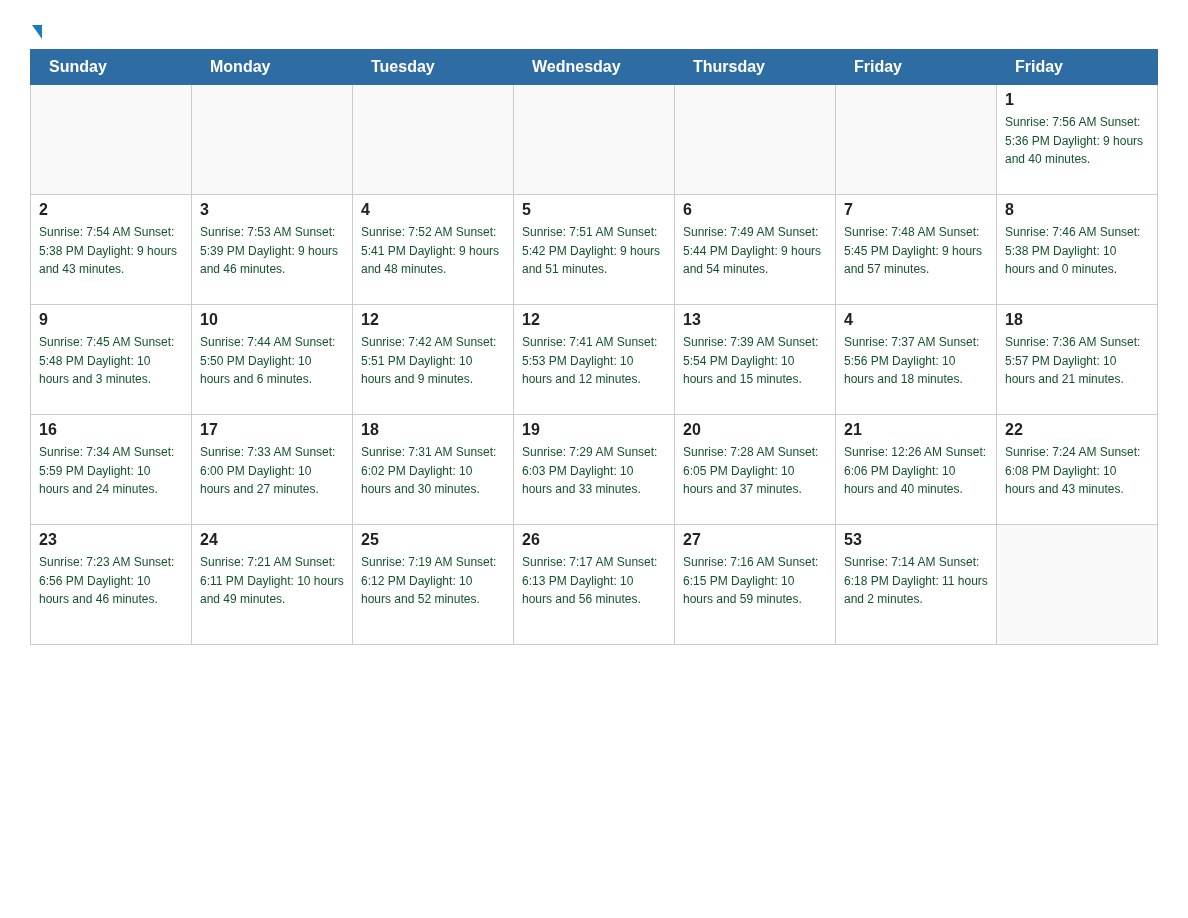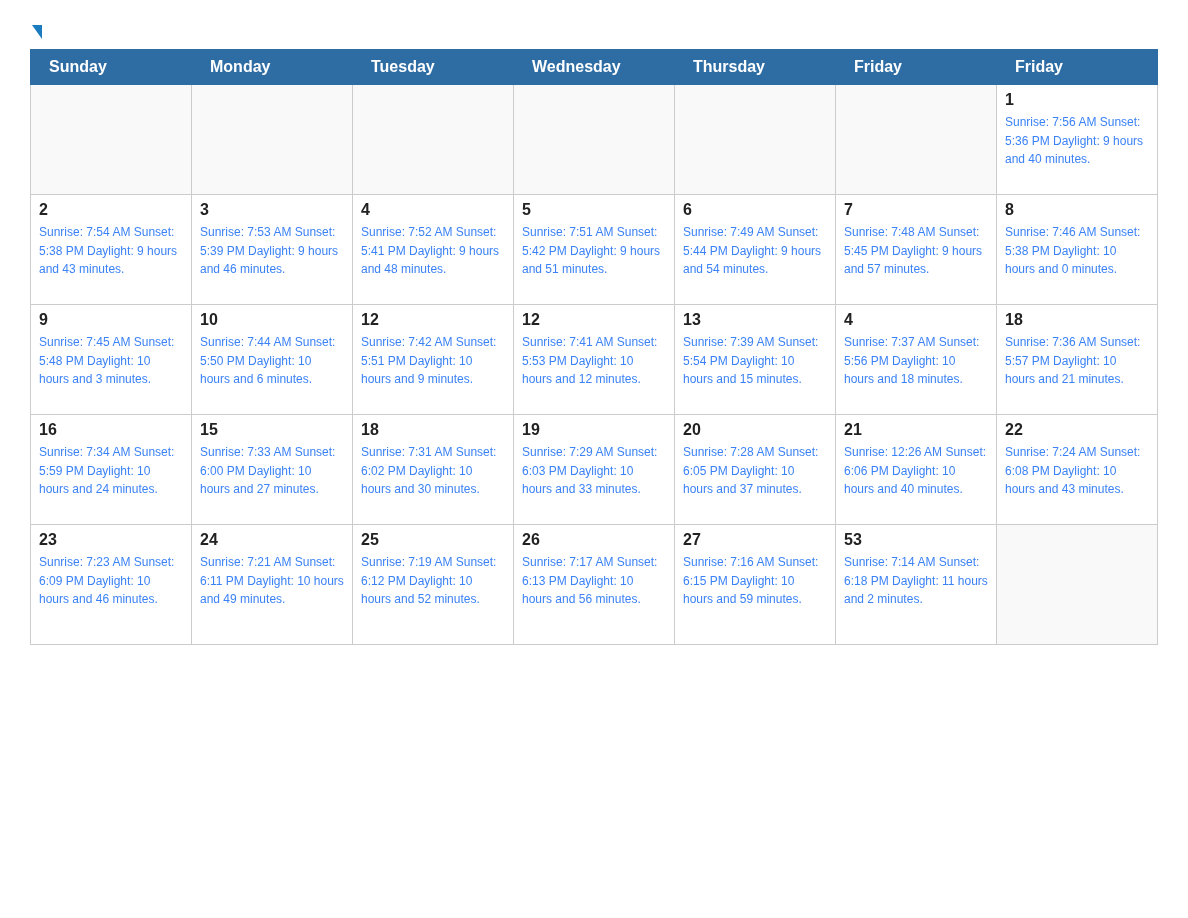--- a/index.html
+++ b/index.html
@@ -87,21 +87,21 @@
       background: #f9f9f9;
     }
     .day-number {
       font-size: 16px;
       font-weight: bold;
       color: #222;
       margin-bottom: 4px;
     }
     .day-info {
       font-size: 12px;
-      color: #3b82f6;
+      color: #14532d;
       line-height: 1.55;
     }
     .last-row td {
       height: 120px;
     }
   </style>
 </head>
 <body>
 
 <div class="header">
@@ -250,21 +250,21 @@
       </tr>
       <tr>
         <td>
           <div class="day-number">16</div>
           <div class="day-info">Sunrise: 7:34 AM
 Sunset: 5:59 PM
 Daylight: 10 hours
 and 24 minutes.</div>
         </td>
         <td>
-          <div class="day-number">15</div>
+          <div class="day-number">17</div>
           <div class="day-info">Sunrise: 7:33 AM
 Sunset: 6:00 PM
 Daylight: 10 hours
 and 27 minutes.</div>
         </td>
         <td>
           <div class="day-number">18</div>
           <div class="day-info">Sunrise: 7:31 AM
 Sunset: 6:02 PM
 Daylight: 10 hours
@@ -296,21 +296,21 @@
           <div class="day-info">Sunrise: 7:24 AM
 Sunset: 6:08 PM
 Daylight: 10 hours
 and 43 minutes.</div>
         </td>
       </tr>
       <tr class="last-row">
         <td>
           <div class="day-number">23</div>
           <div class="day-info">Sunrise: 7:23 AM
-Sunset: 6:09 PM
+Sunset: 6:56 PM
 Daylight: 10 hours
 and 46 minutes.</div>
         </td>
         <td>
           <div class="day-number">24</div>
           <div class="day-info">Sunrise: 7:21 AM
 Sunset: 6:11 PM
 Daylight: 10 hours
 and 49 minutes.</div>
         </td>

